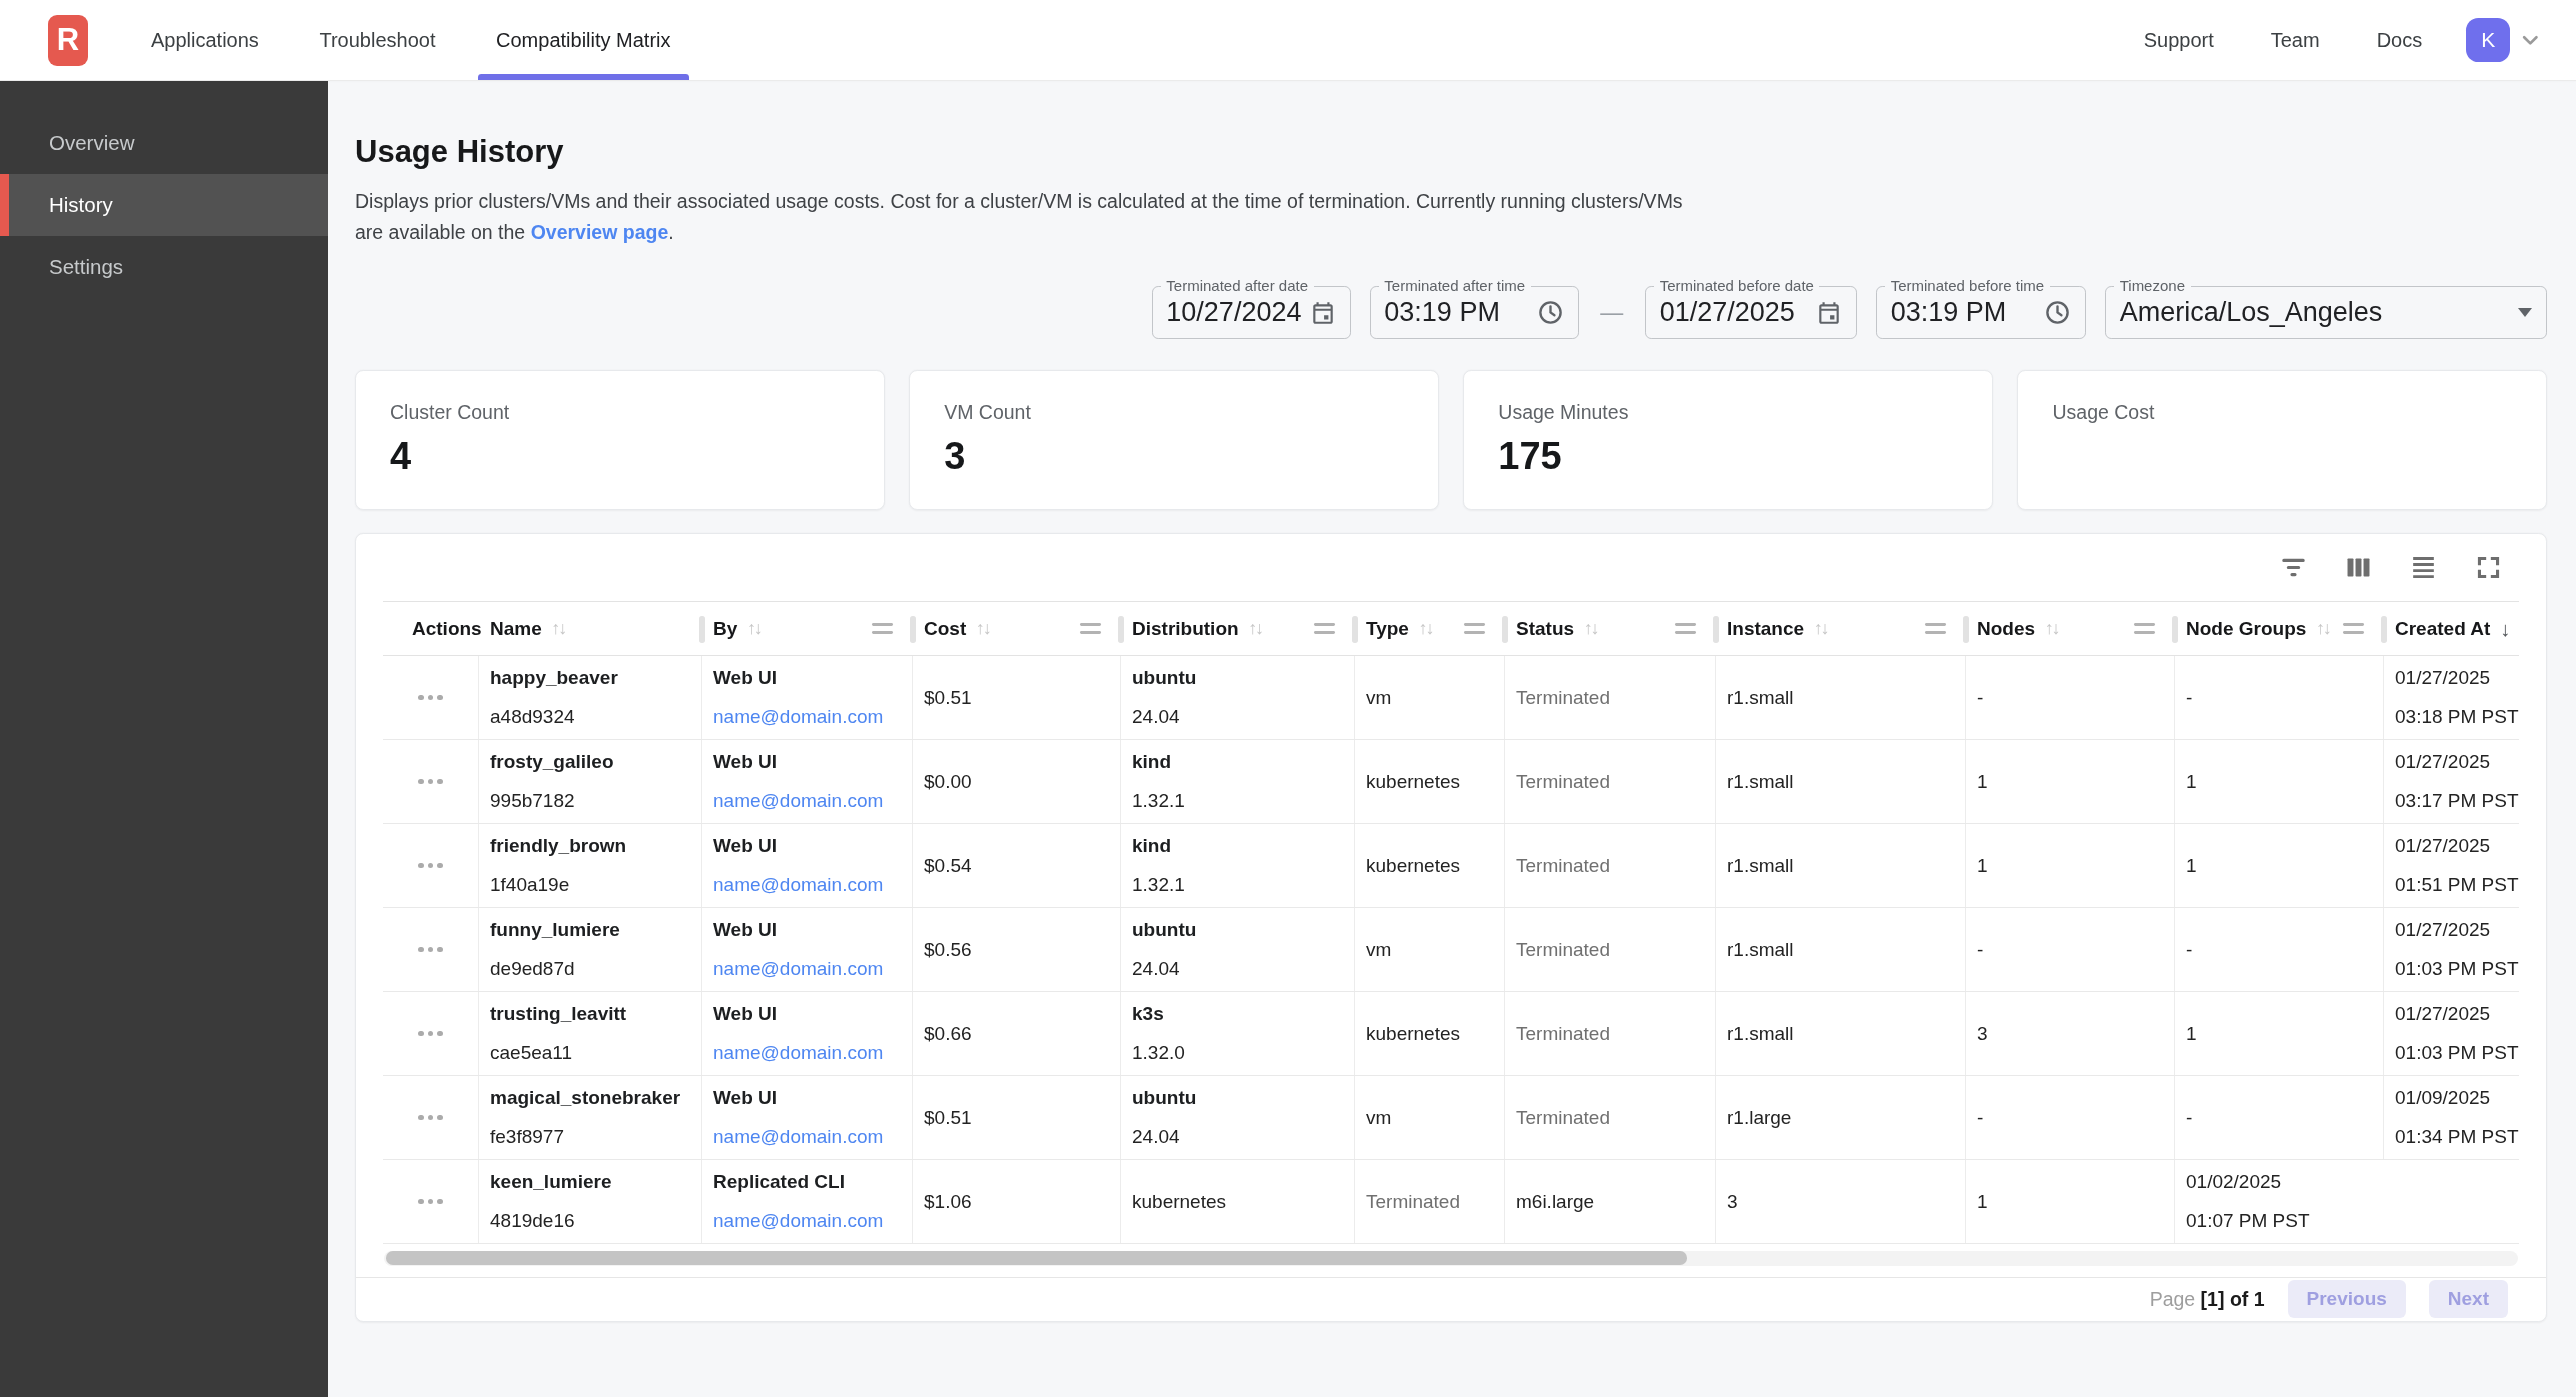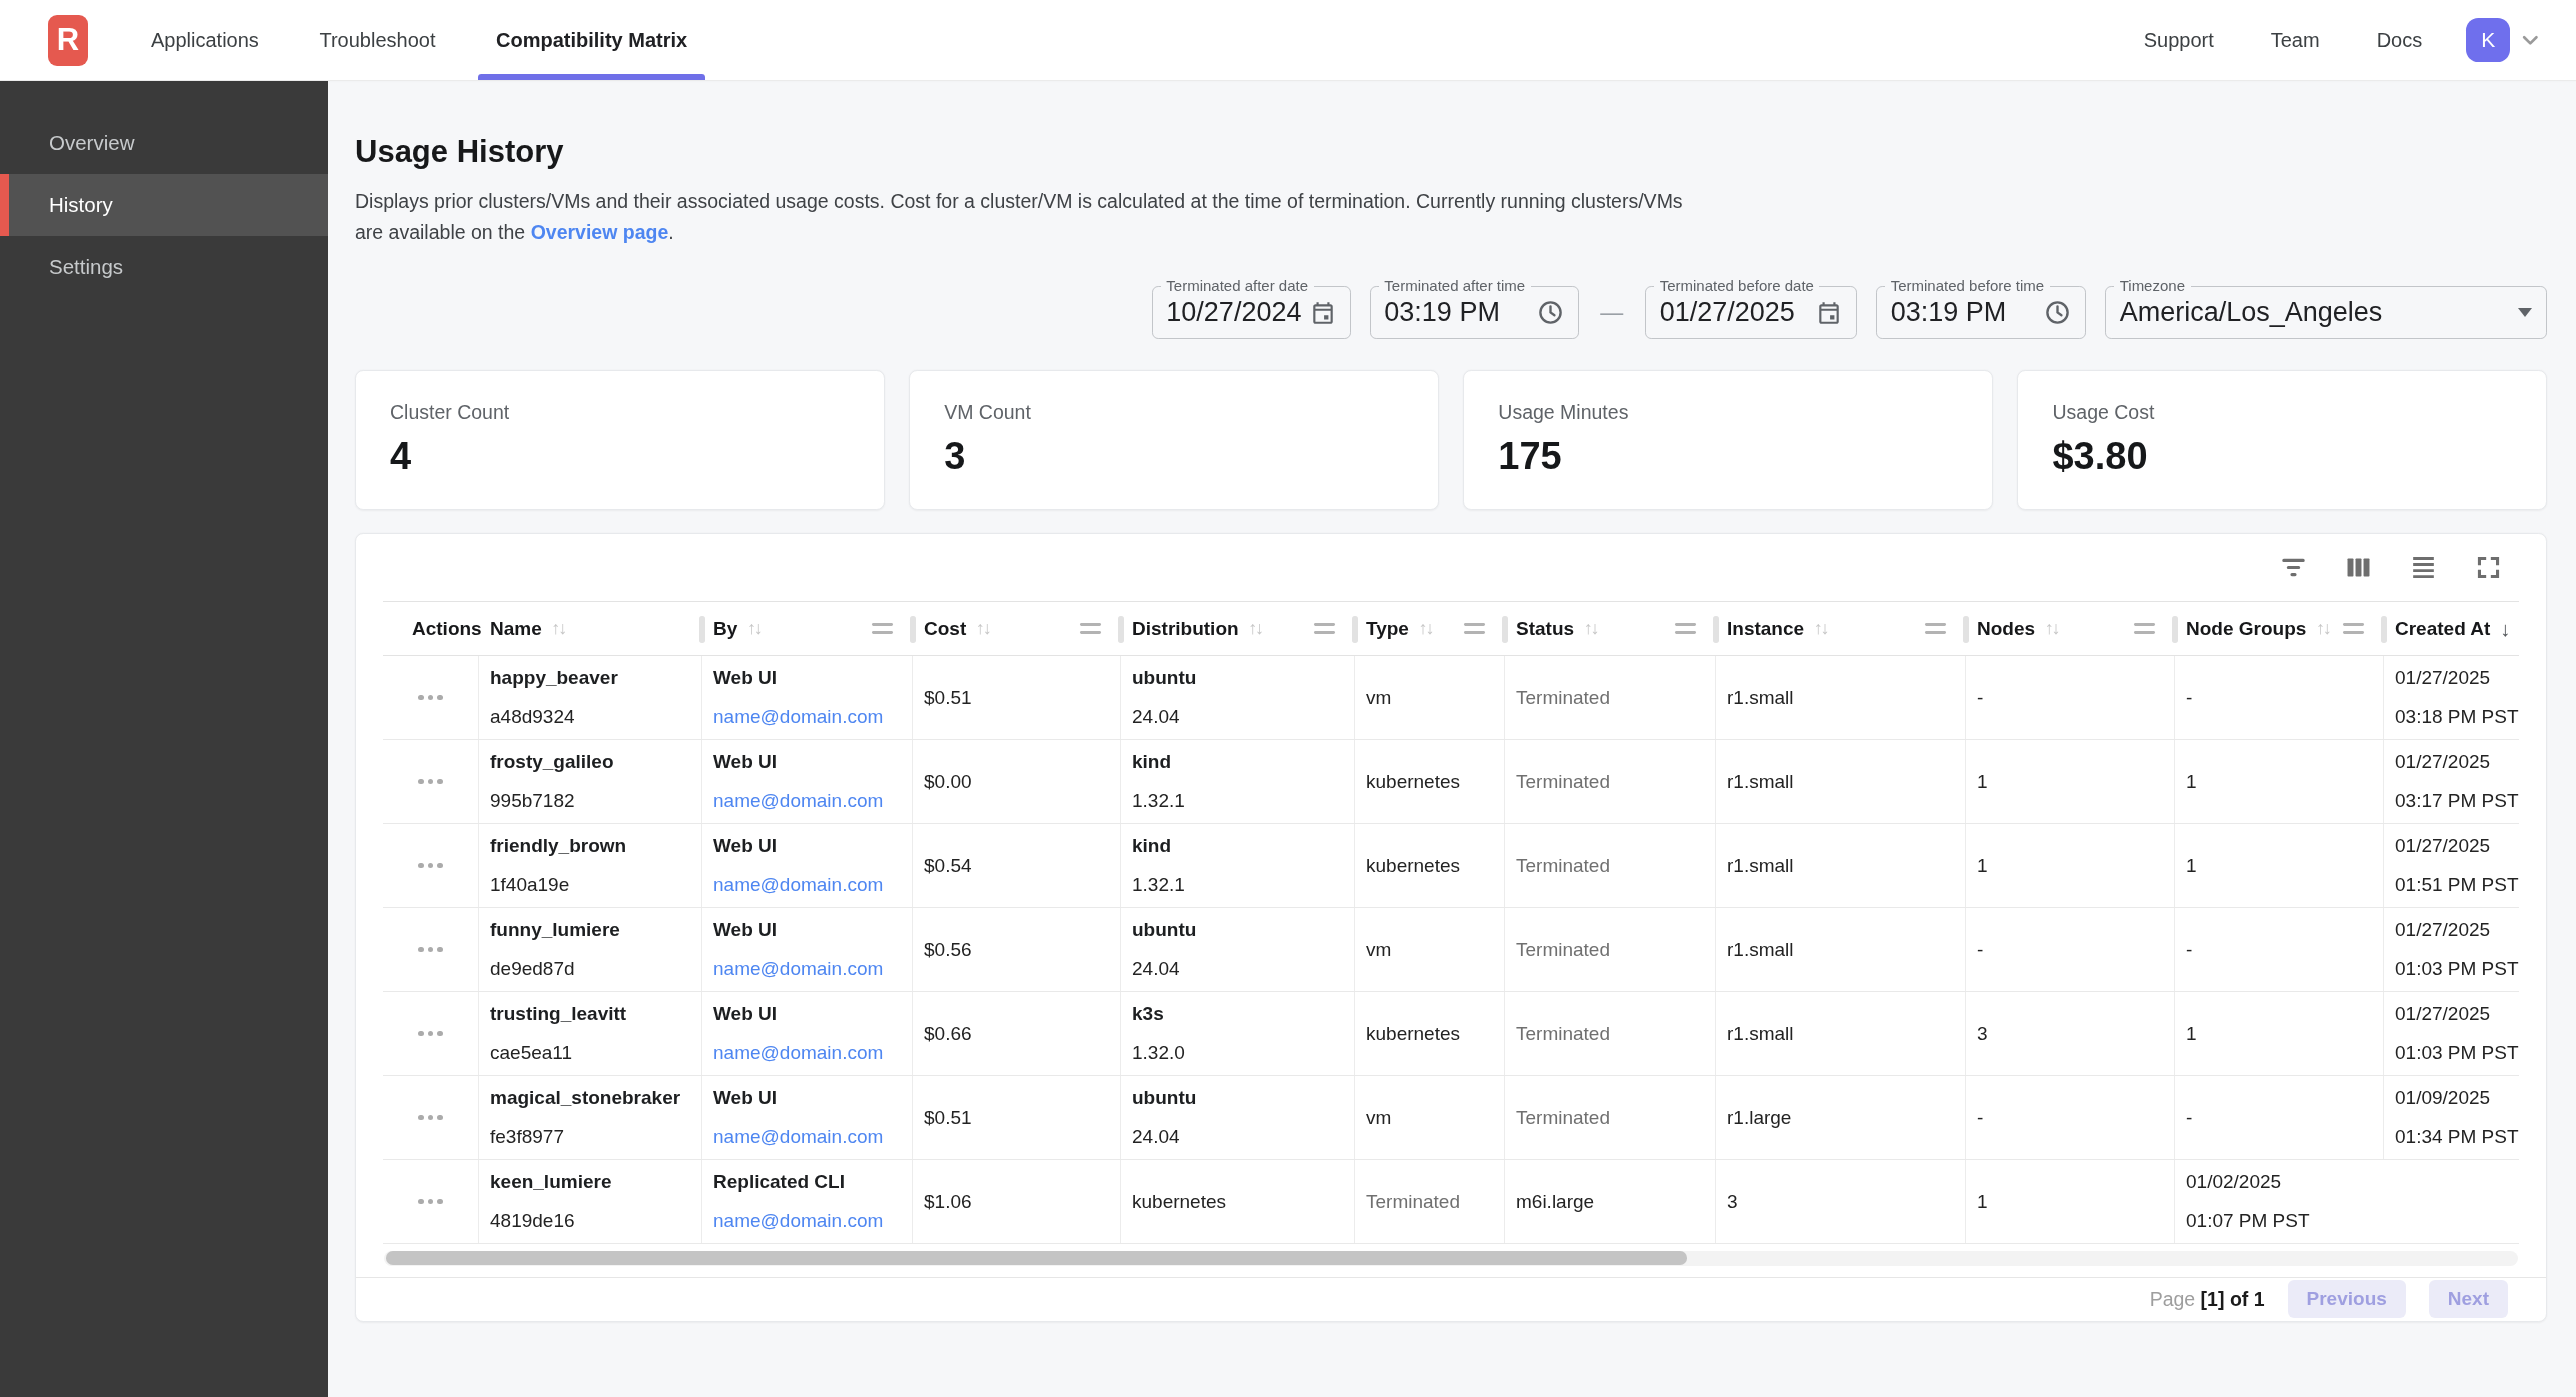--- a/index.html
+++ b/index.html
@@ -9,21 +9,21 @@
   
   .navbar { height: 81px; background: #fff; border-bottom: 0.7px solid #ebebeb;
             display: flex; align-items: center; padding: 0 33px 0 48px; position: relative; z-index: 5;
             box-shadow: 0 0.7px 2.1px rgba(0,0,0,.04); }
   .logo { width: 40px; height: 51px; background: #e5594f; border-radius: 9px; color: #fff;
           font-size: 31px; font-weight: 800; display: flex; align-items: center; justify-content: center;
           margin-right: 45px; }
   .tabs { display: flex; height: 100%; align-items: stretch; gap: 24.6px; }
   .tab { display: flex; align-items: center; padding: 0 18px; position: relative;
          font-size: 20px; color: #3c4043; cursor: pointer; }
-  .tab.active { font-weight: 700; color: #202124; }
+  .tab.active { font-weight: 400; color: #202124; }
   .tab.active::after { content: ''; position: absolute; left: 0; right: 0; bottom: 0; height: 6.2px;
                        background: #6f6fe8; border-radius: 3.4px 3.4px 0 0; }
   .nav-spacer { flex: 1; }
   .nav-links { display: flex; gap: 57px; align-items: center; margin-right: 44px; }
   .nav-link { font-size: 20px; color: #3c4043; cursor: pointer; }
   .avatar-group { display: flex; align-items: center; gap: 8.2px; cursor: pointer; }
   .avatar { width: 44px; height: 44px; border-radius: 12.3px; background: #6f6fed; color: #fff;
             font-size: 21px; display: flex; align-items: center; justify-content: center; }
 
   
@@ -202,21 +202,20 @@
       <div class="stat-card">
         <div class="stat-label">VM Count</div>
         <div class="stat-value">3</div>
       </div>
       <div class="stat-card">
         <div class="stat-label">Usage Minutes</div>
         <div class="stat-value">175</div>
       </div>
       <div class="stat-card">
         <div class="stat-label">Usage Cost</div>
-        <div class="stat-value">$3.80</div>
       </div>
     </div>
 
     <div class="table-card">
       <div class="dg-toolbar">
         <button class="tool-btn">
           <svg width="31" height="31" viewBox="0 0 24 24" fill="none" stroke="#6e6e6e" stroke-width="2.4" stroke-linecap="round">
               <path d="M4.5 6.5h15M8 12h8M10.8 17.5h2.4"></path>
             </svg>
         </button>

